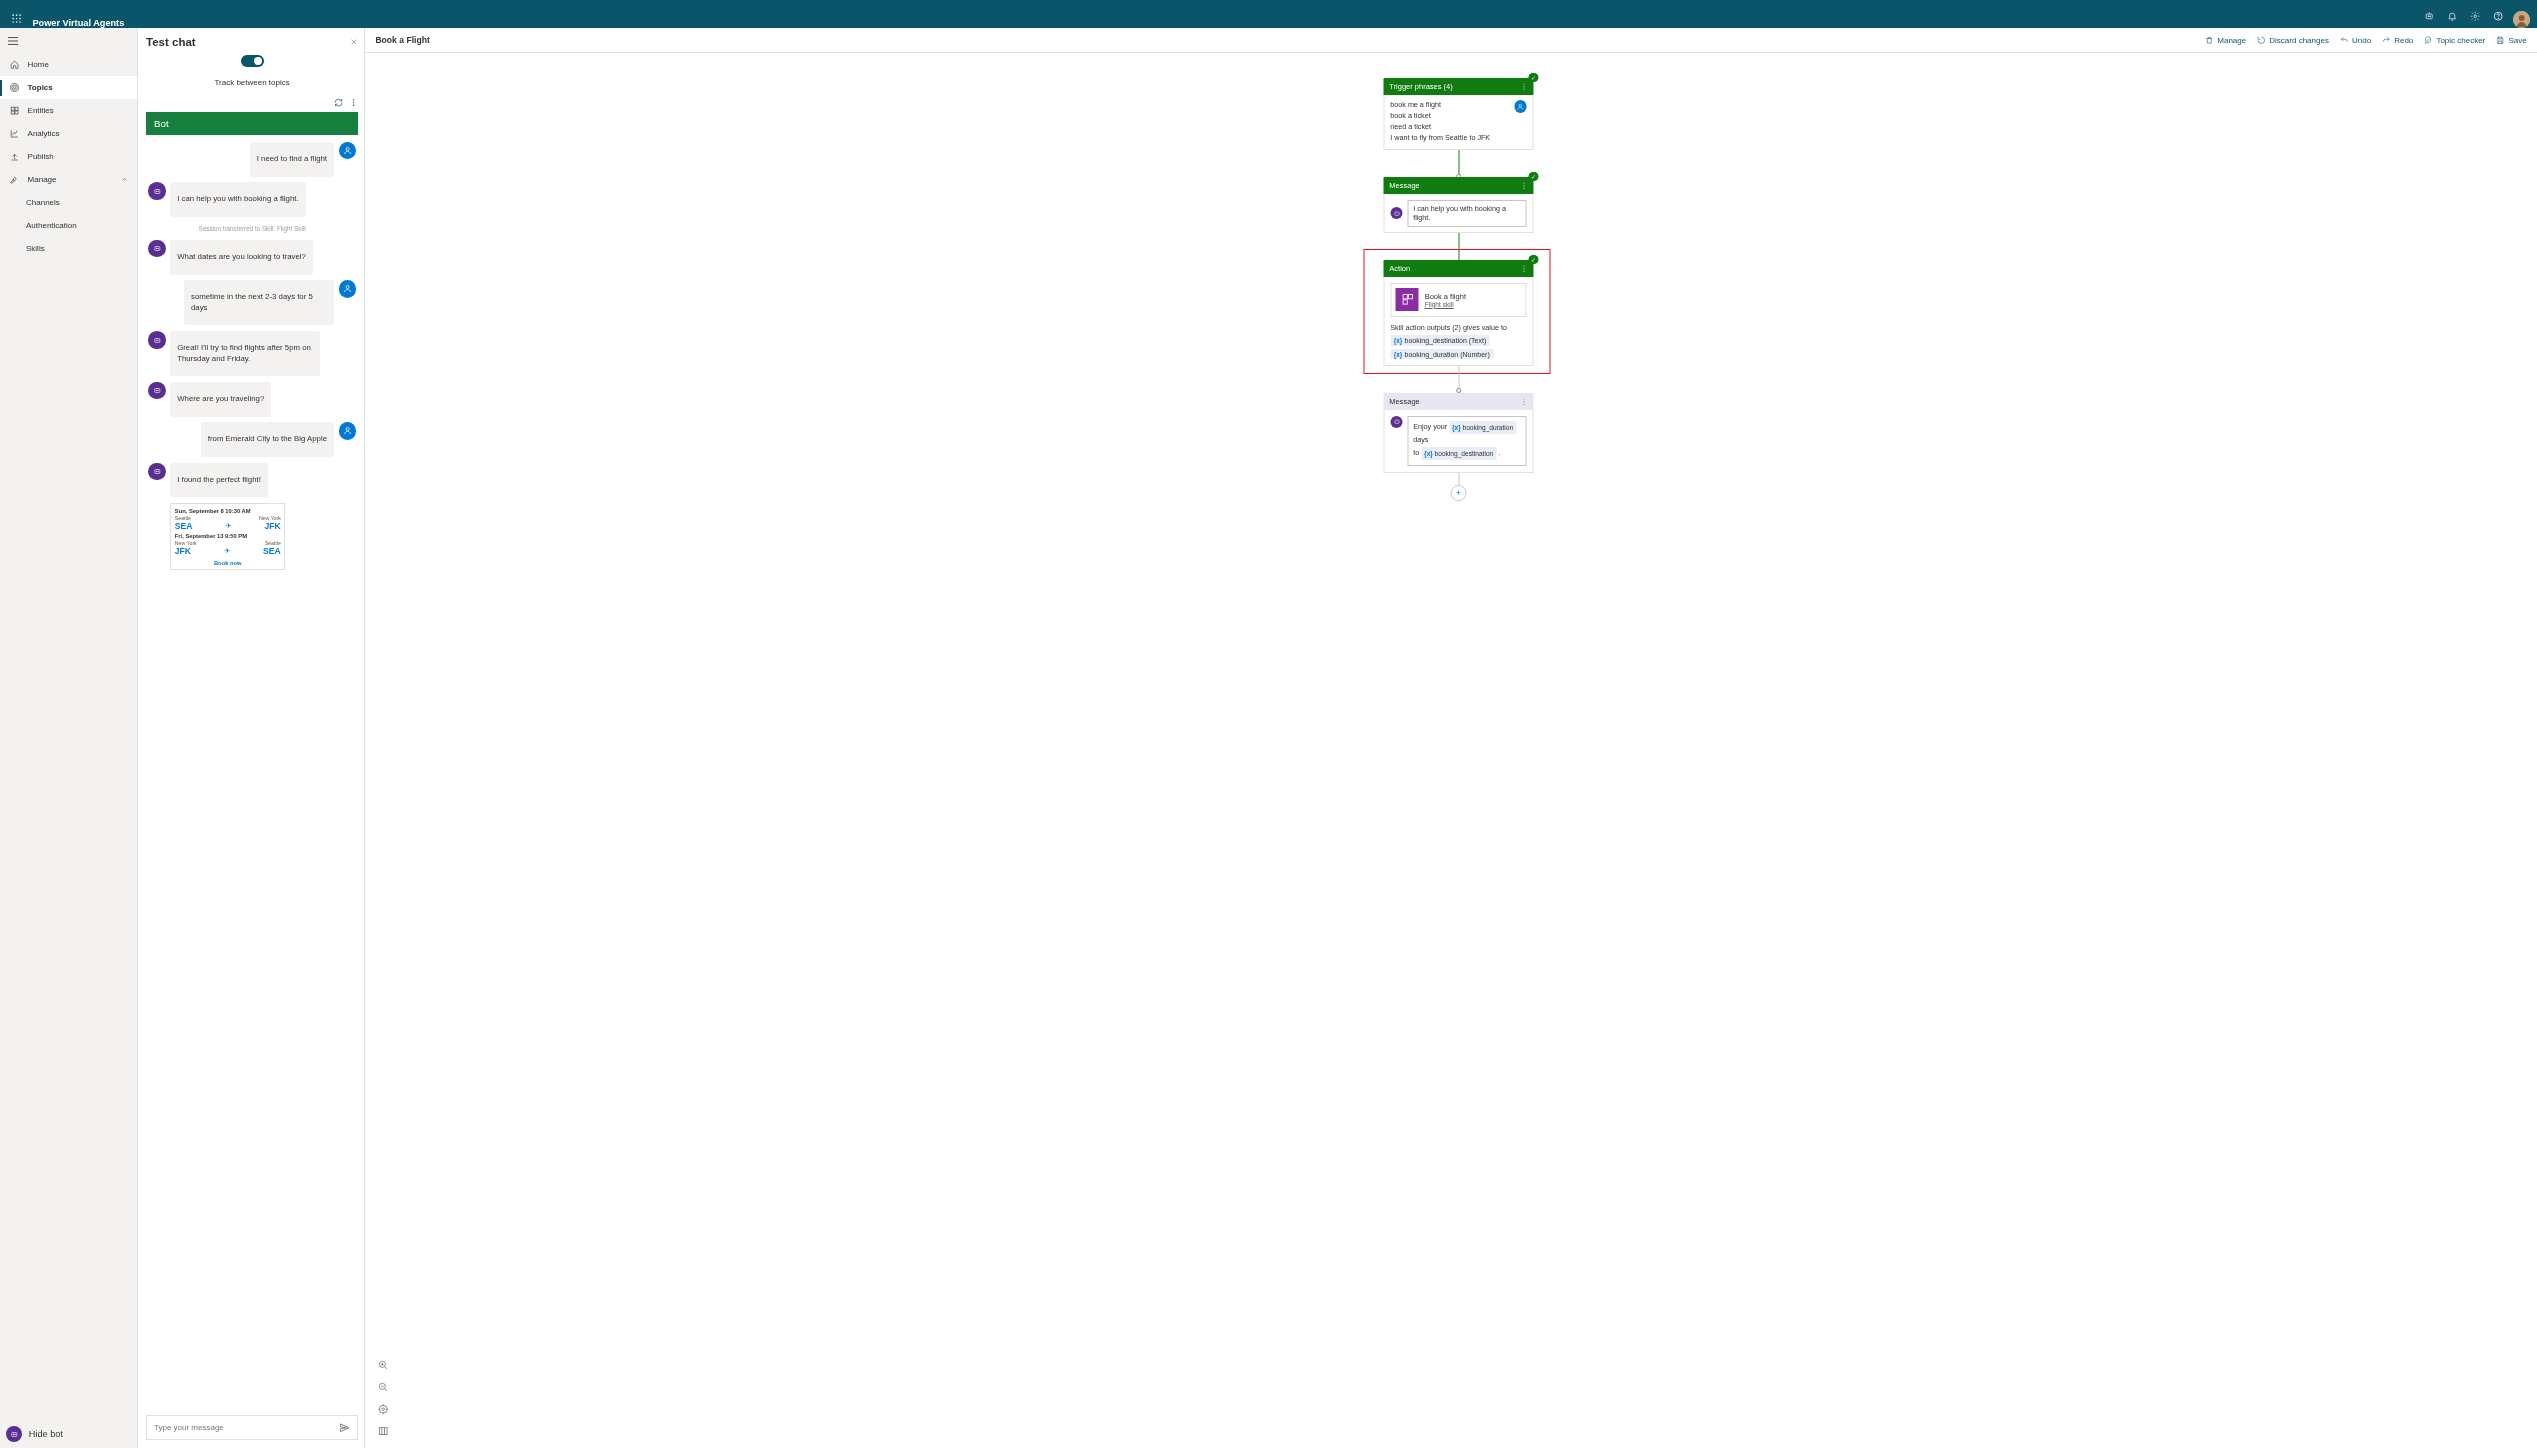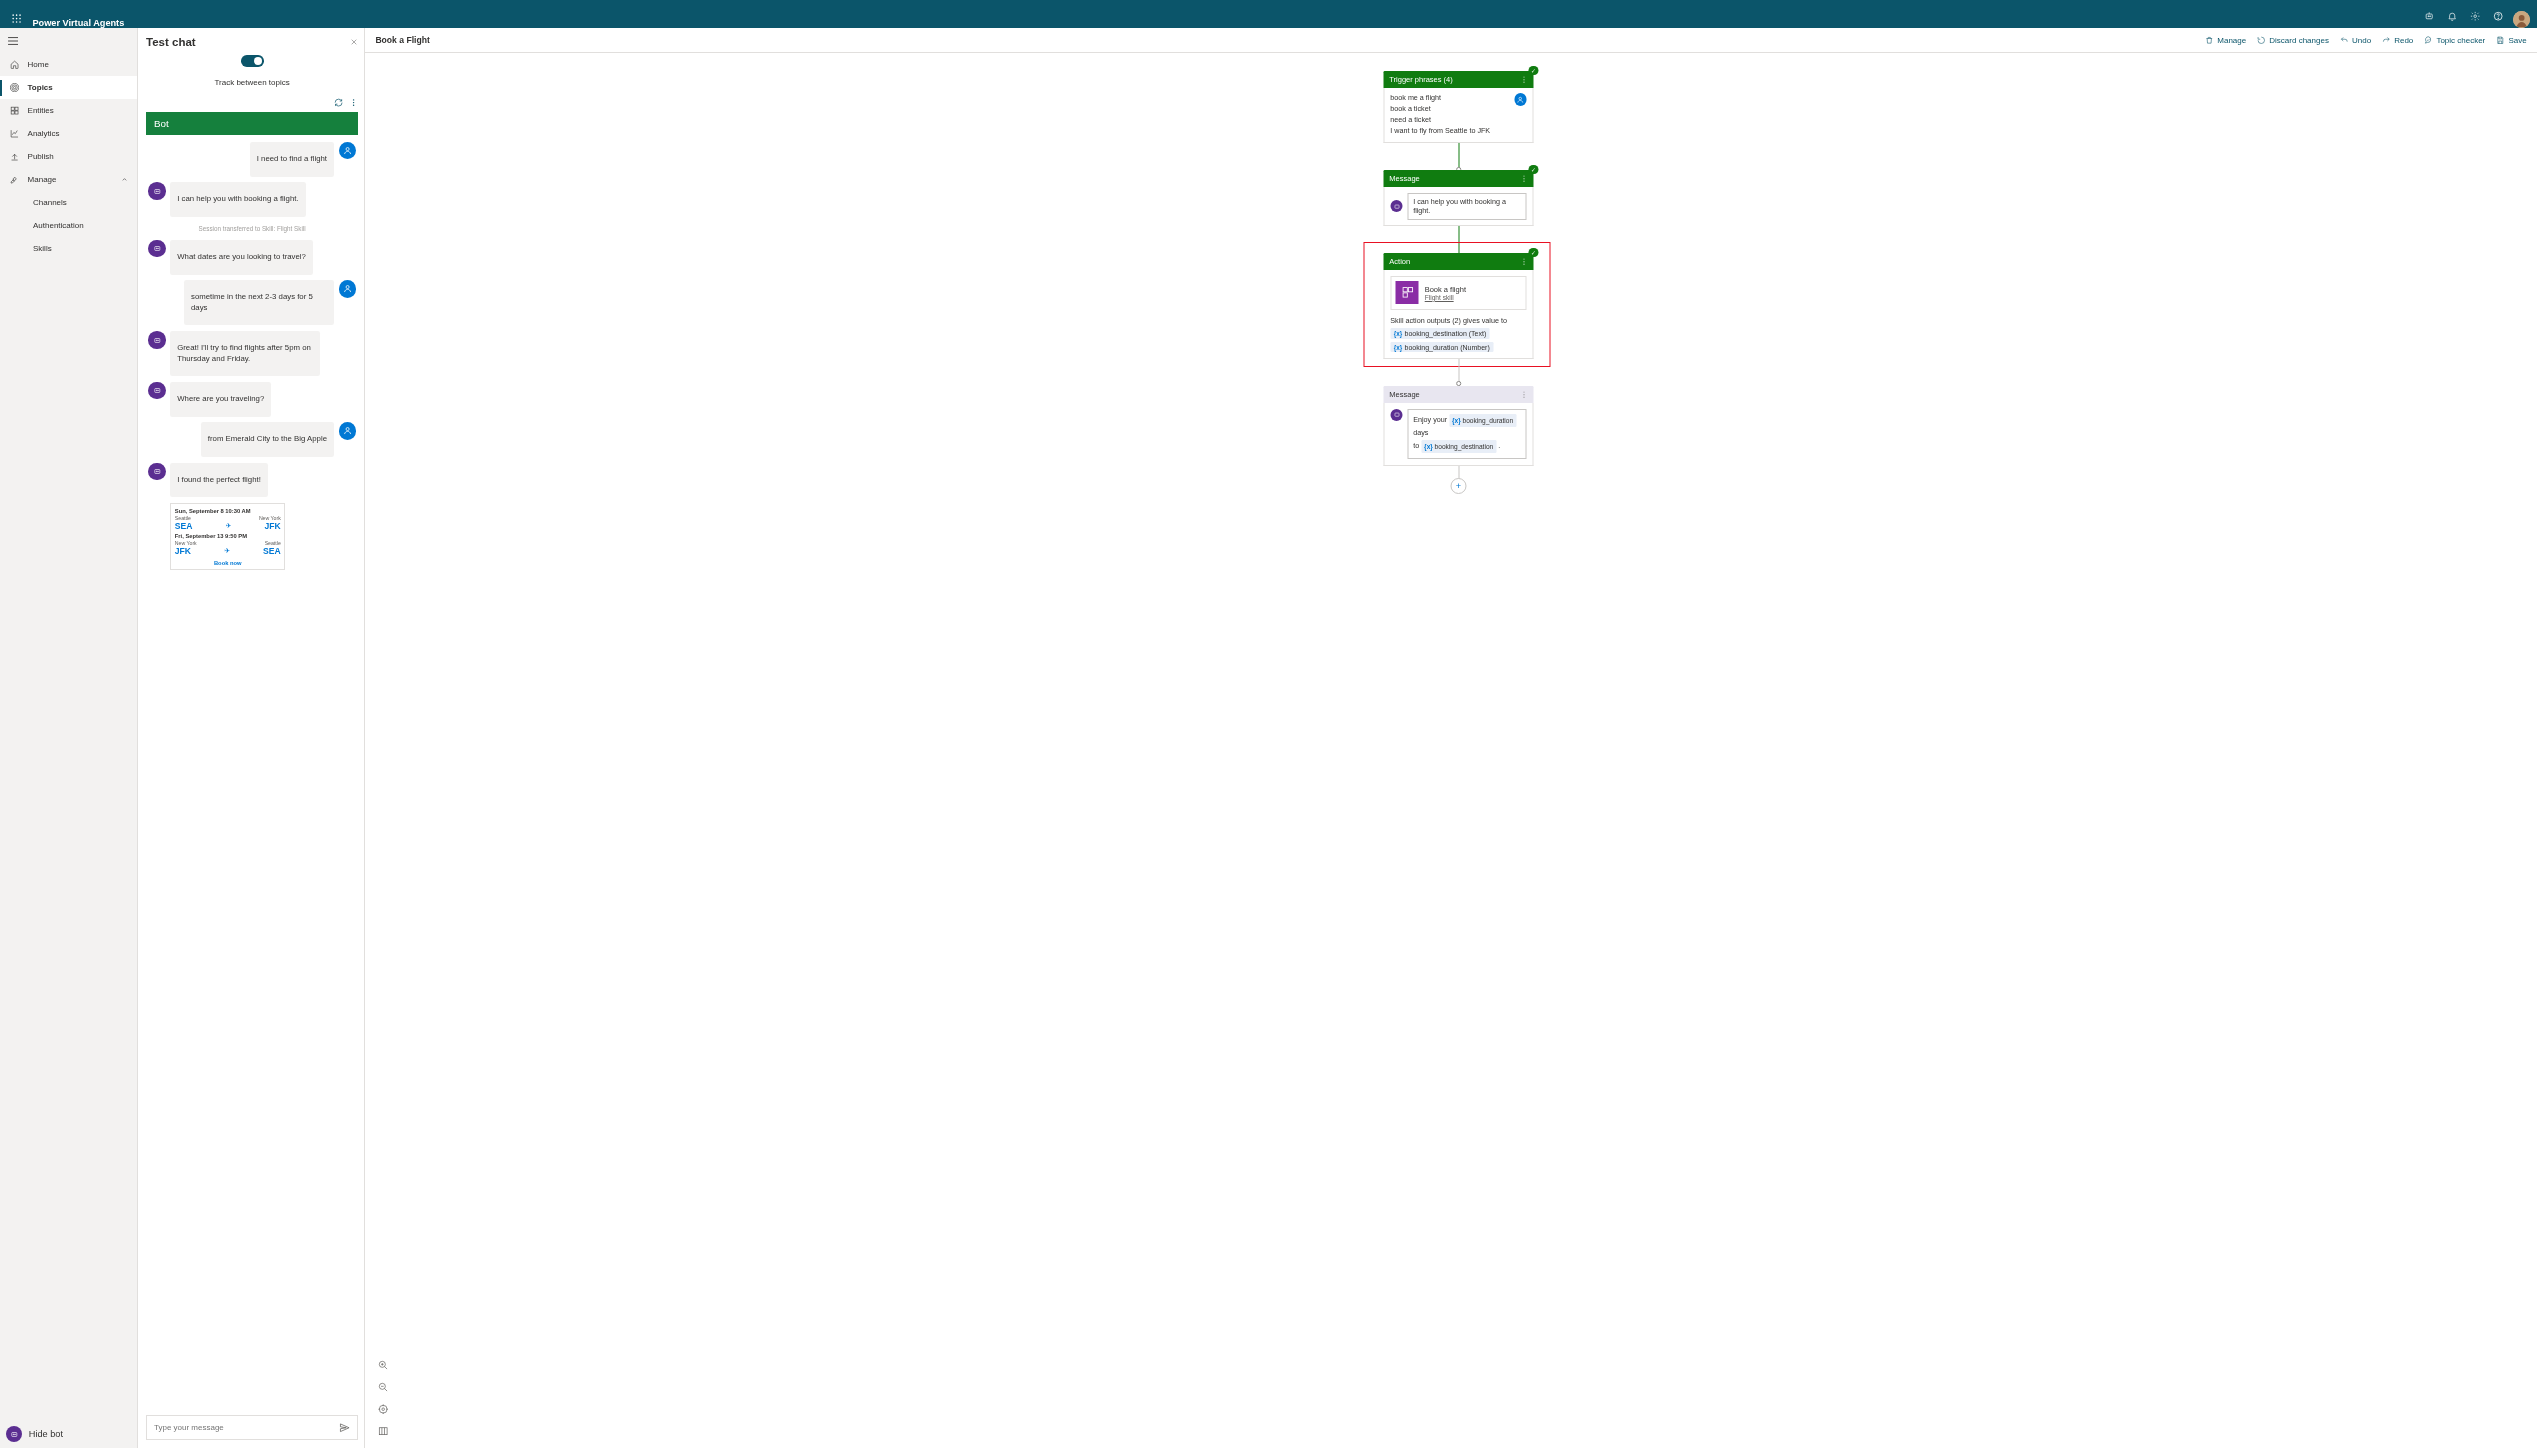--- a/index.html
+++ b/index.html
@@ -16,21 +16,21 @@
   
   
   .body { flex:1; display:flex; min-height:0; }
   
   
   .sidebar { width: 138px; background:#f3f2f1; border-right:0.6px solid #e1dfdd; display:flex; flex-direction:column; }
   .hamburger { height:25px; display:flex; align-items:center; padding:0 8px; cursor:pointer; }
   .nav-item { height: 23px; display:flex; align-items:center; padding:0 9.2px; gap:8px; cursor:pointer; font-size:8px; color:#323130; }
   .nav-item.selected { background:#fff; font-weight:600; position:relative; }
   .nav-item.selected::before { content:""; position:absolute; left:0; top:3.5px; bottom:3.5px; width:1.7px; background:#0b556a; }
-  .nav-sub { padding-left: 33px; height:23px; display:flex; align-items:center; font-size:8px; cursor:pointer; }
+  .nav-sub { padding-left: 26px; height:23px; display:flex; align-items:center; font-size:8px; cursor:pointer; }
   .nav-icon { width:10.4px; height:10.4px; display:inline-flex; align-items:center; justify-content:center; color:#323130; flex-shrink:0; }
   .chev { margin-left:auto; }
   .hide-bot { margin-top:auto; height:28px; display:flex; align-items:center; gap:7px; padding:0 5.8px; cursor:pointer; }
   .hide-bot .bot-badge { width:16px; height:16px; border-radius:50%; background:#5b2e91; display:flex; align-items:center; justify-content:center; color:#fff; }
   
   
   .chatcol { width: 227px; border-right:0.6px solid #e1dfdd; display:flex; flex-direction:column; padding:8px 5.8px 8px 8px; background:#fff; }
   .chat-head { display:flex; align-items:center; justify-content:space-between; }
   .chat-head h2 { font-size:11.5px; font-weight:600; }
   .chat-close { cursor:pointer; color:#605e5c; }
@@ -451,21 +451,21 @@
                 <path d="M5 3h11l3 3v15H5V3z"></path>
                 <path d="M8 3v5h8V3M8 21v-7h8v7"></path>
               </svg>
             </span>
             <span>Save</span>
           </div>
       </div>
       <div class="canvas">
         <div class="nodes">
 
-          <div class="node" style="margin-top:6px;">
+          <div class="node" style="margin-top:13px;">
             <div class="node-check">✓</div>
             <div class="node-header">
                 <span>Trigger phrases (4)</span>
                 <span class="dots">⋮</span>
               </div>
             <div class="node-body">
               <div class="trigger-person">
                   <svg width="7.5" height="7.5" viewBox="0 0 24 24" fill="none" stroke="#fff" stroke-width="2">
                     <circle cx="12" cy="8" r="4"></circle>
                     <path d="M4 21c1-5 5-7 8-7s7 2 8 7"></path>

